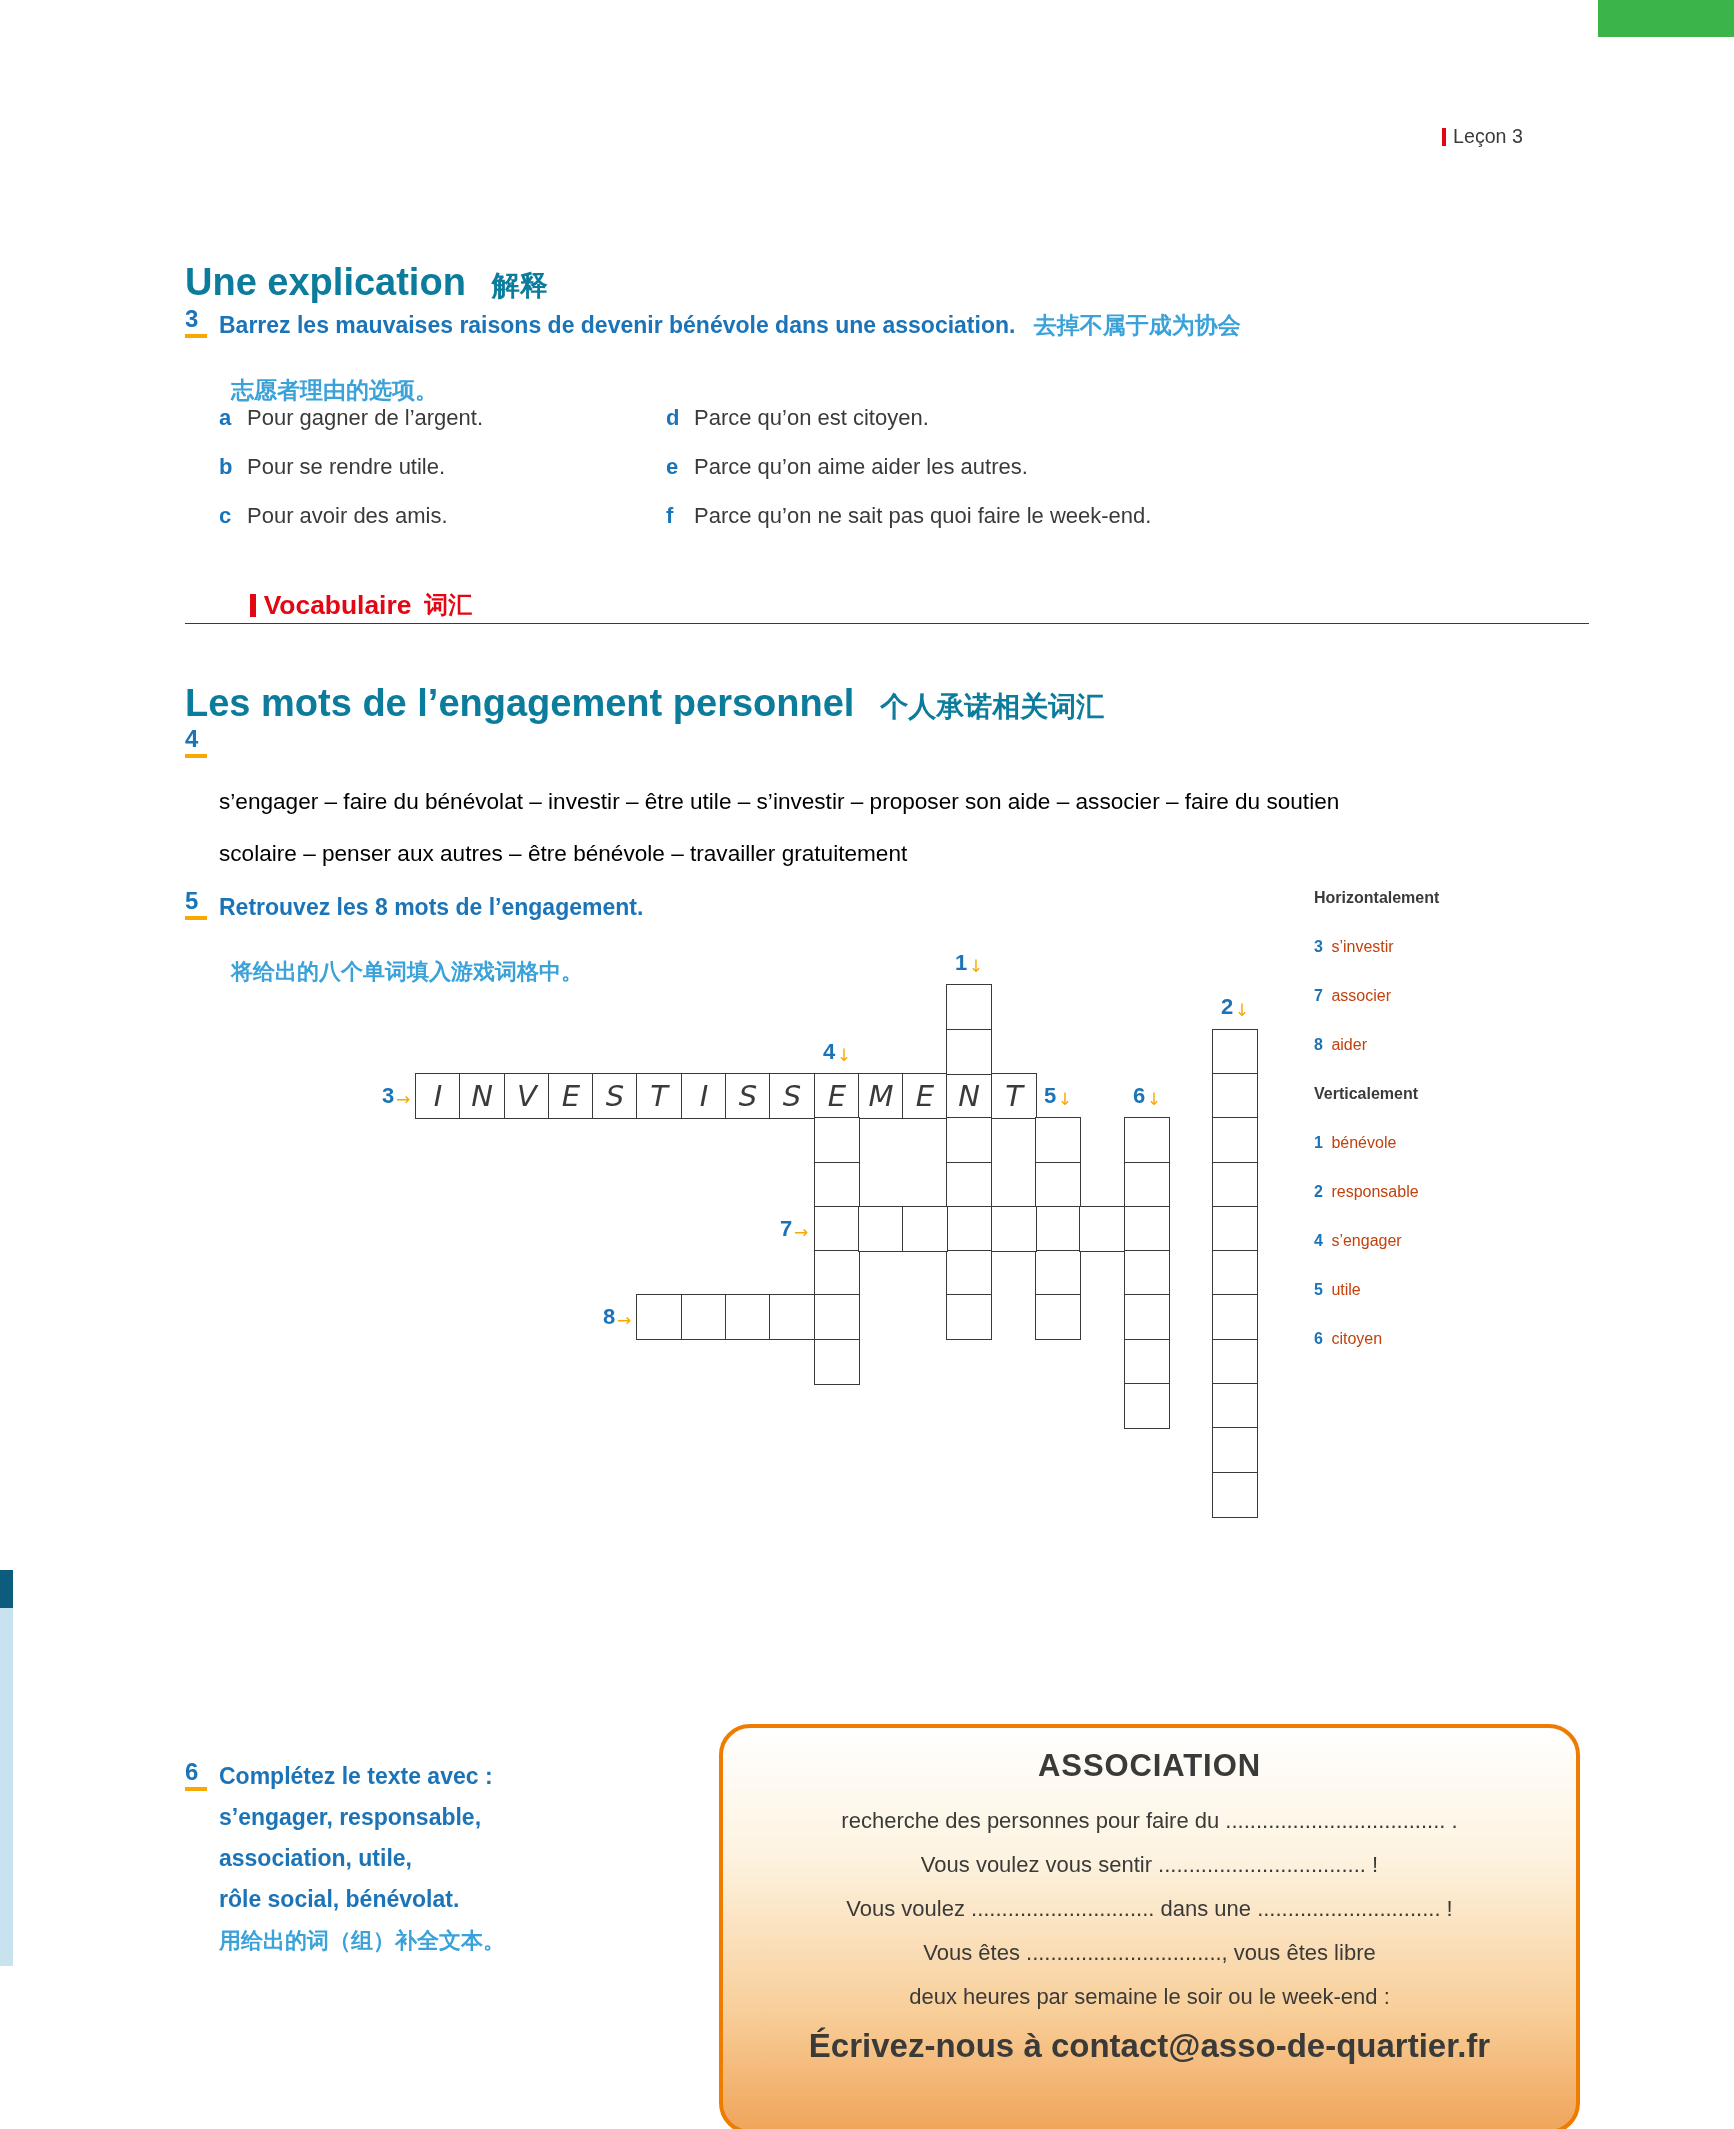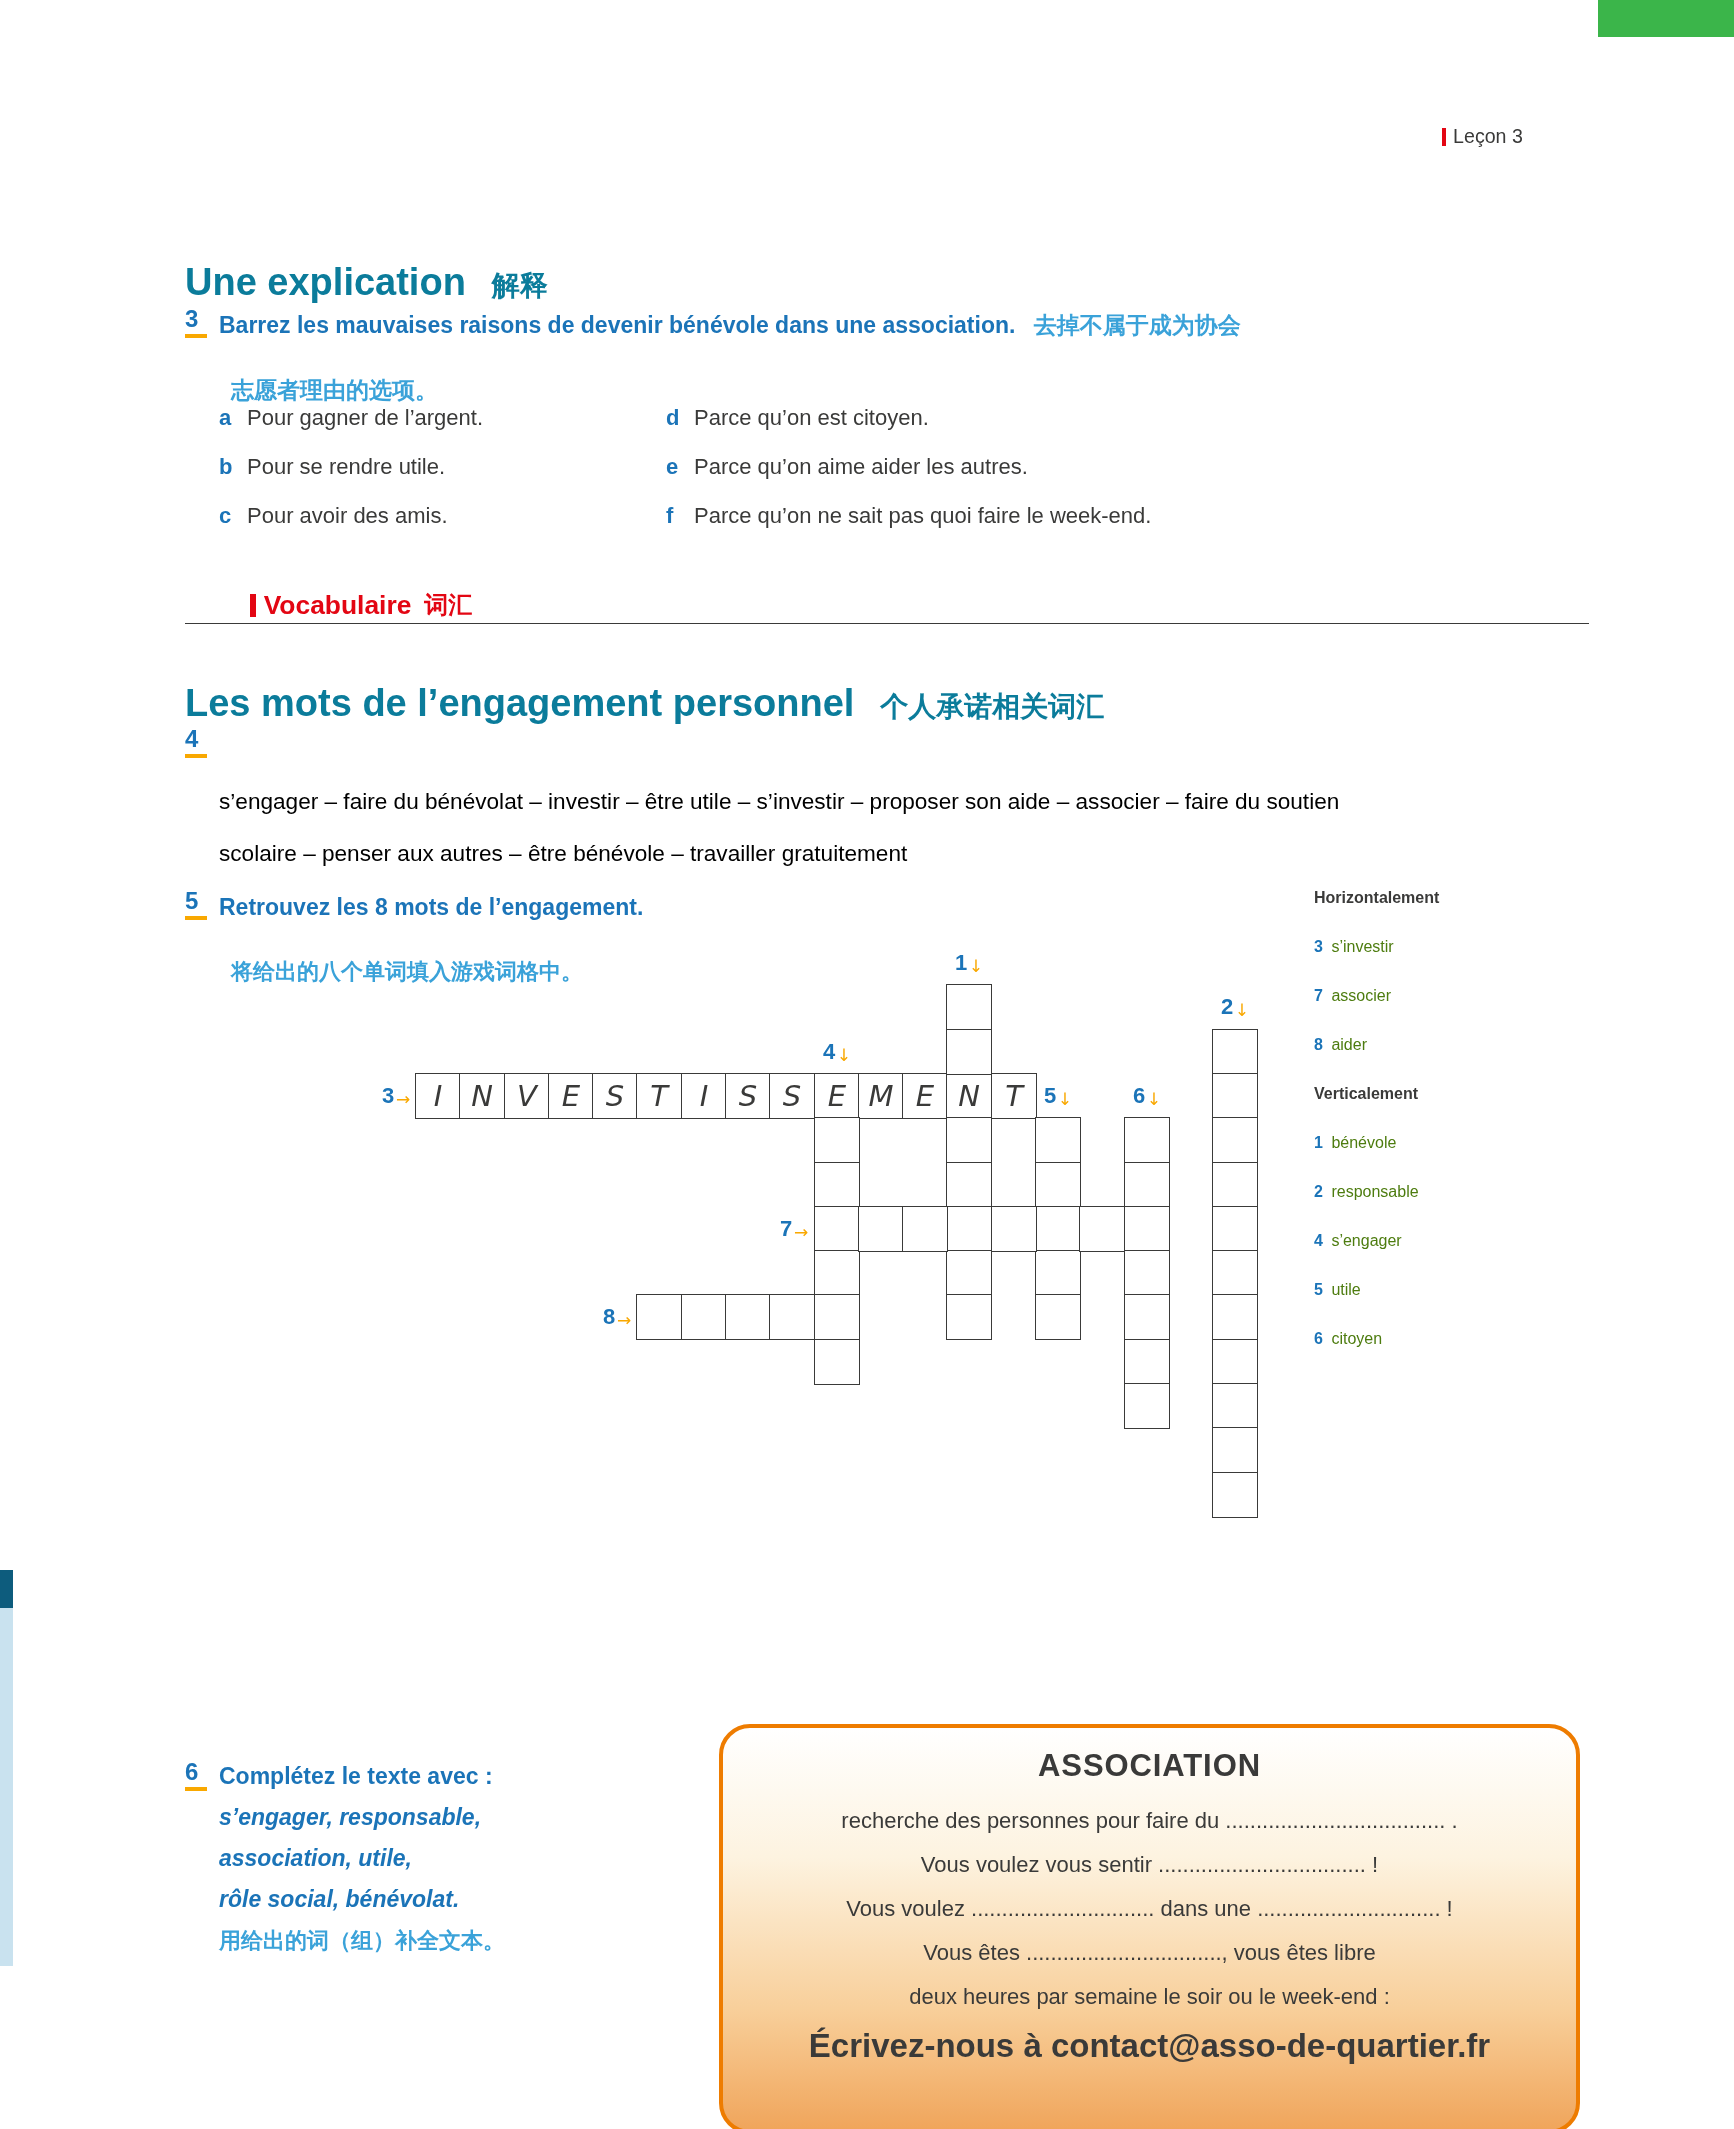--- a/index.html
+++ b/index.html
@@ -65,25 +65,25 @@
   .cw-label{position:absolute;width:46px;height:46px;display:flex;align-items:center;justify-content:center;box-sizing:border-box;}
   .cw-label.cw-right{justify-content:flex-end;padding-right:6.8px;}
   .cw-num{font-size:22px;font-weight:bold;color:#1b74b8;line-height:1;}
   .cw-arrow{font-family:"DejaVu Sans",sans-serif;font-size:17px;color:#f9a800;margin-left:1.7px;margin-top:7.7px;line-height:1;}
 
   
   #legend{position:absolute;left:1314px;top:887px;font-size:16px;line-height:22.6px;white-space:nowrap;}
   .legend-title{font-weight:bold;color:#3a3a39;margin-bottom:26.4px;}
   .legend-line{display:flex;margin-bottom:26.4px;}
   .lnum{font-weight:bold;color:#1b74b8;margin-right:8.5px;}
-  .lword{color:#4d7c0f;}
+  .lword{color:#c2410c;}
 
   
   #ex6text{position:absolute;left:219px;top:1756px;font-size:23px;font-weight:bold;color:#1b74b8;line-height:41px;white-space:nowrap;}
-  #ex6text .wl{font-style:italic;}
+  #ex6text .wl{}
   #ex6text .zh-light{font-size:22px;}
 
   
   #assoc{position:absolute;left:719px;top:1724px;width:861px;height:410px;box-sizing:border-box;
          border:4.3px solid #ee7c00;border-radius:31px;
          background:linear-gradient(180deg,#ffffff 0%,#fdf3e0 32%,#f8cf9a 70%,#f0a55b 100%);
          padding:20.4px 24px;text-align:center;}
   #assoc-title{font-size:31px;font-weight:bold;color:#3a3a39;margin-bottom:14.5px;letter-spacing:0.9px;}
   .assoc-line{font-size:22px;color:#3a3a39;line-height:44px;white-space:nowrap;}
   #assoc-cta{font-size:33px;font-weight:bold;color:#3a3a39;margin-top:8.5px;}

